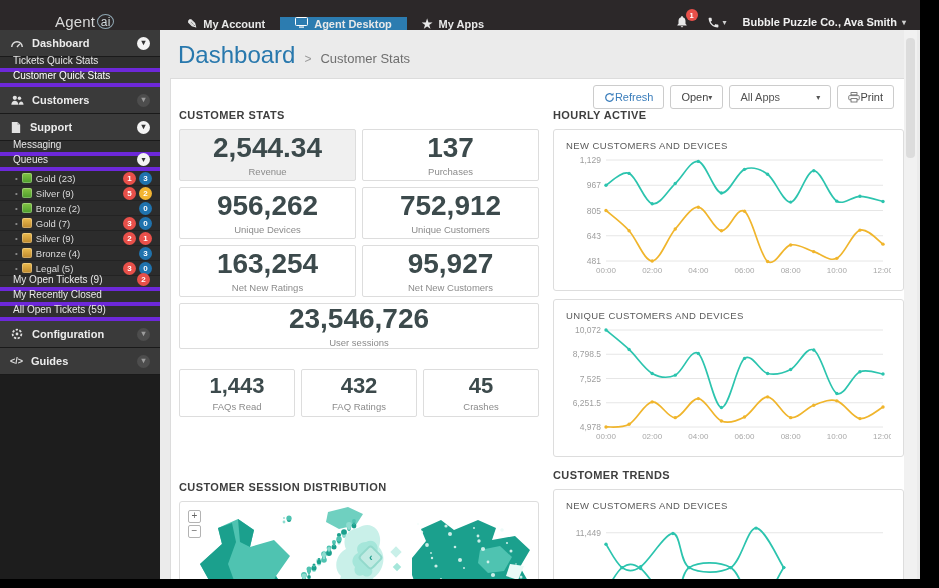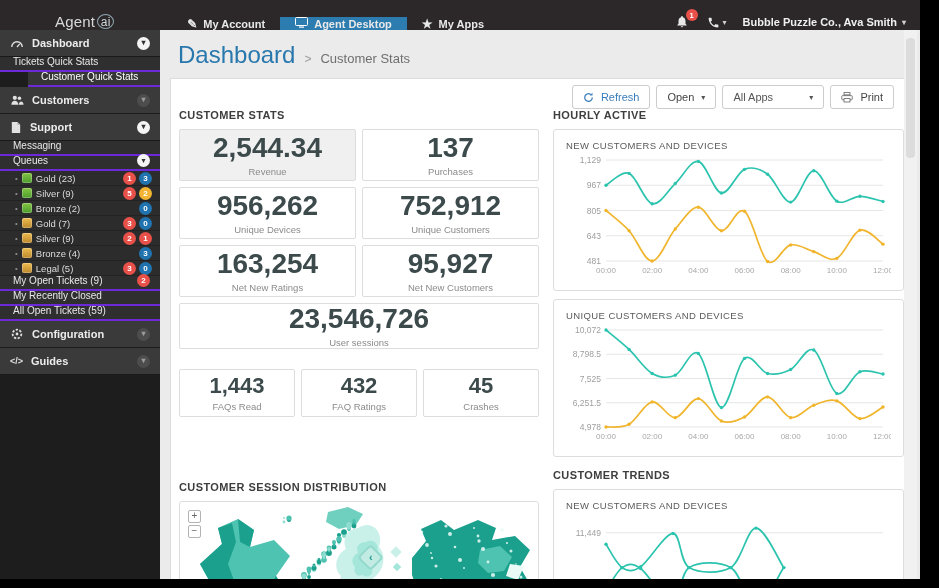--- a/index.html
+++ b/index.html
@@ -19,43 +19,43 @@
   .bell-wrap { position:relative; width:16px; height:16px; }
   .bell-badge { position:absolute; top:-5px; right:-7px; min-width:12px; height:12px; background:#e8504a; border-radius:7px; color:#fff; font-size:7.5px; font-weight:bold; display:flex; align-items:center; justify-content:center; }
   .phone-wrap { display:flex; align-items:center; gap:3px; }
   .caret { font-size:8px; color:#cfcfcf; }
   .account { font-size:11px; font-weight:bold; color:#f0f0f0; display:flex; align-items:center; gap:5px; }
 
   
   .sidebar { position:absolute; left:0; top:30px; width:160px; height:549px; background:#1d1d1d; z-index:20; }
   .side-item { height:27px; display:flex; align-items:center; gap:8px; padding:0 10px; background:#3a3a3a; border-bottom:1px solid #1a1a1a; color:#ececec; font-size:11px; font-weight:bold; cursor:pointer; }
   .side-item svg { flex:0 0 auto; }
-  .side-sub { height:15px; display:flex; align-items:center; padding:0 10px 4px 13px; background:#2f2f2f; border-bottom:2px solid #6d28d9; color:#e8e8e8; font-size:10px; cursor:pointer;text-align:right; }
-  .side-sub.active { background:#363636; color:#fff;margin-left:28px; }
+  .side-sub { height:15px; display:flex; align-items:center; padding:0 10px 4px 13px; background:#2f2f2f; border-bottom:4px solid #6d28d9; color:#e8e8e8; font-size:10px; cursor:pointer;text-align:right; }
+  .side-sub.active { background:#363636; color:#fff; }
   .chev { margin-left:auto; width:13px; height:13px; border-radius:50%; display:flex; align-items:center; justify-content:center; font-size:8px; line-height:1; }
   .chev.bright { background:#f4f4f4; color:#333; }
   .chev.dim { background:#4d4d4d; color:#9c9c9c; }
   .side-queue { height:15px; display:flex; align-items:center; gap:4px; padding:0 8px 0 15px; background:#2c2c2c; border-bottom:1px solid #232323; color:#ddd; font-size:9.5px; cursor:pointer; }
   .side-queue .bullet { color:#8a8a8a; font-size:8px; }
   .qicon { width:10px; height:10px; border-radius:2px; }
   .qicon.green { background:linear-gradient(#84c545,#4d9d2c); box-shadow: inset 0 0 0 1px rgba(255,255,255,.25); }
   .qicon.gold  { background:linear-gradient(#eebd4f,#bd882c); box-shadow: inset 0 0 0 1px rgba(255,255,255,.25); }
   .badges { margin-left:auto; display:flex; gap:3px; }
   .qbadge { min-width:13px; height:13px; border-radius:7px; padding:0 2px; color:#fff; font-size:8px; font-weight:bold; display:flex; align-items:center; justify-content:center; }
   .qbadge.red { background:#e8504a; } .qbadge.blue { background:#2073ae; } .qbadge.yellow { background:#f2b432; }
 
   
   .main { position:absolute; left:160px; top:30px; width:760px; height:549px; background:#ebebeb; }
   .page-head { display:flex; align-items:baseline; gap:9px; padding:11px 0 0 18px; }
   .page-title { color:#2878ad; font-size:24px; font-weight:normal; }
   .crumb-sep { color:#999; font-size:12px; }
   .crumb { color:#6f6f6f; font-size:13px; }
   .card { position:absolute; left:10px; top:48px; width:735px; height:720px; background:#fff; border:1px solid #dcdcdc; }
   .toolbar { position:absolute; top:6px; right:10px; display:flex; gap:6px; }
-  .btn { height:24px; border:1px solid #ccc; border-radius:3px; background:#fff; font-size:11px; color:#444; display:flex; align-items:center; gap:7px; padding:0 10px; cursor:pointer; }
+  .btn { height:24px; border:1px solid #ccc; border-radius:3px; background:#fff; font-size:11px; color:#444; display:flex; align-items:center; gap:0; padding:0 10px; cursor:pointer; }
   .btn.refresh { color:#3a7dbb; }
   .btn.select { width:102px; justify-content:space-between; color:#555; }
   .btn .caret { color:#555; }
 
   .col-left  { position:absolute; left:8px;   top:30px; width:360px; }
   .col-right { position:absolute; left:382px; top:30px; width:351px; }
   h2.section { font-size:11px; color:#3e3e3e; font-weight:bold; letter-spacing:.4px; height:14px; margin-bottom:6px; }
 
   .tile-grid { display:flex; flex-wrap:wrap; gap:6px; }
   .tile { width:177px; height:52px; background:#fff; border:1px solid #ddd; border-radius:2px; display:flex; flex-direction:column; align-items:center; justify-content:center; cursor:pointer; }

